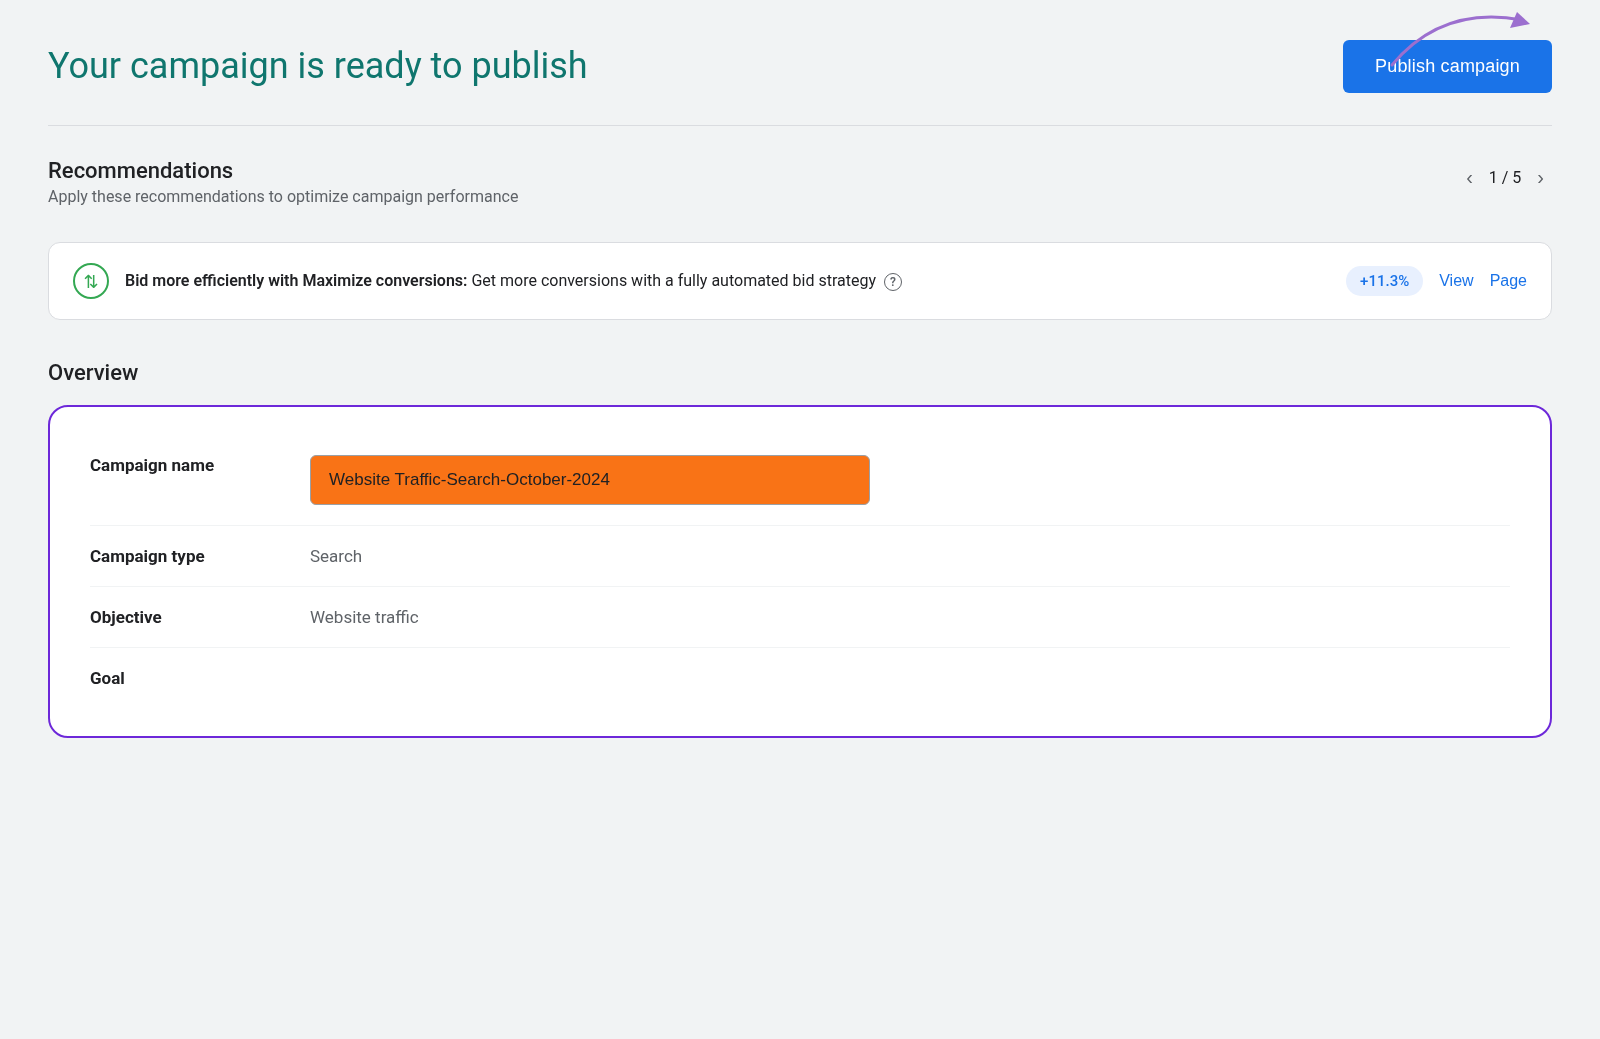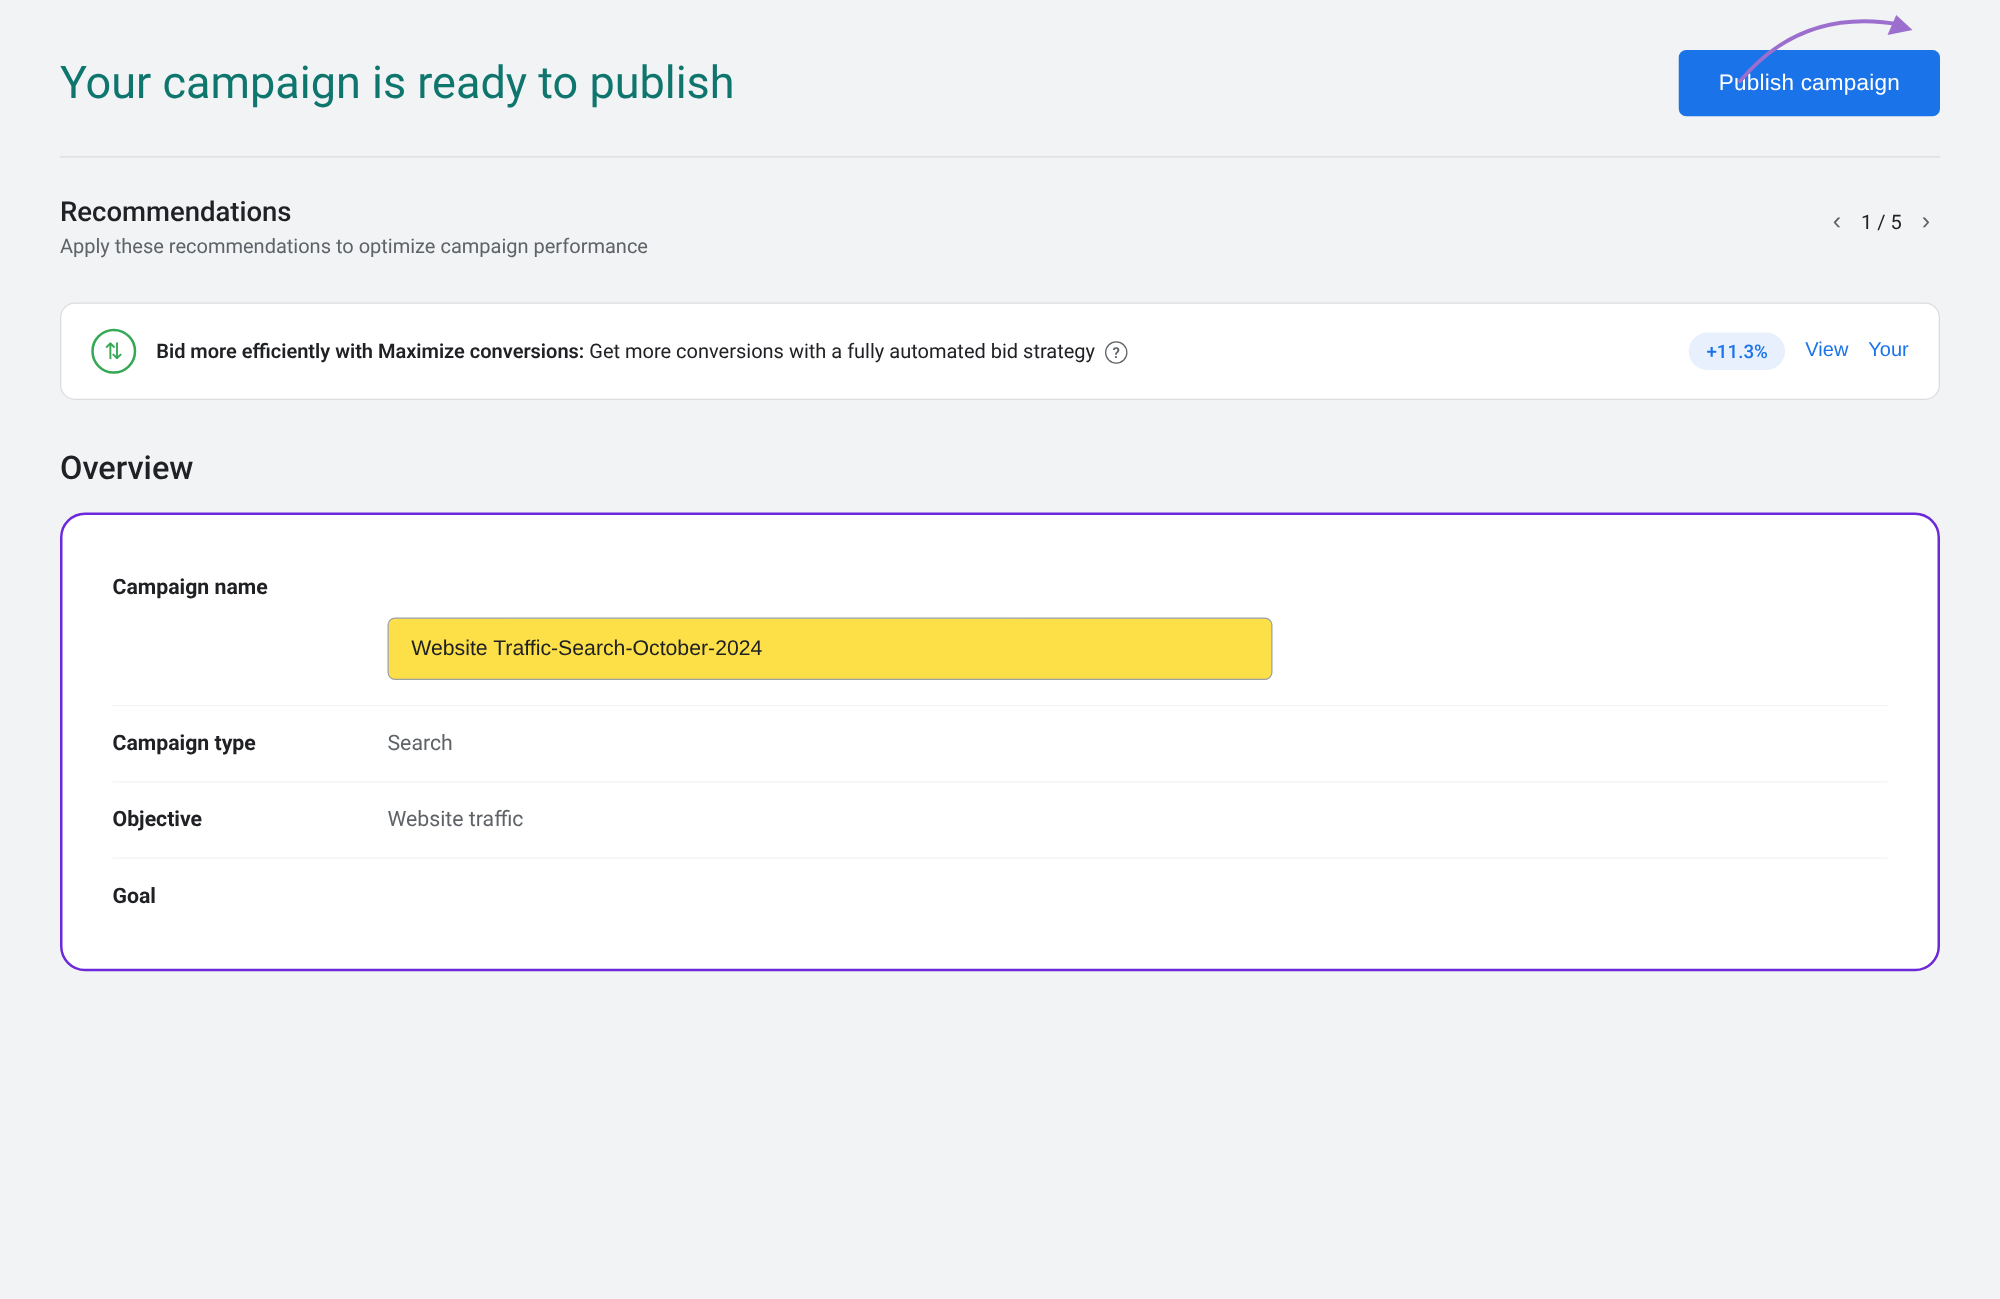--- a/index.html
+++ b/index.html
@@ -191,21 +191,21 @@
       background: none;
       border: none;
       text-decoration: none;
     }
 
     .overview-section {
       margin-bottom: 40px;
     }
 
     .overview-title {
-      font-size: 26px;
+      font-size: 22px;
       font-weight: 500;
       color: #202124;
       margin-bottom: 20px;
     }
 
     .overview-card {
       background: #fff;
       border: 2px solid #6d28d9;
       border-radius: 20px;
       padding: 28px 40px;
@@ -230,29 +230,28 @@
       flex-shrink: 0;
     }
 
     .overview-value {
       font-size: 17px;
       color: #5f6368;
       flex: 1;
     }
 
     .campaign-name-input {
-      width: 708px;
+      width: 560px;
       padding: 14px 18px;
       border: 1px solid #9aa0a6;
       border-radius: 6px;
       font-size: 17px;
       color: #202124;
-      background: #fde047;
+      background: #f97316;
       outline: none;
-      margin-top: 34px;
     }
   </style>
 </head>
 <body>
 
 <div class="page-header">
   <h1 class="page-title">Your campaign is ready to publish</h1>
 
   <div class="publish-area">
 
@@ -287,21 +286,21 @@
   <div class="rec-icon">
     <span>⇅</span>
   </div>
   <div class="rec-text">
     <strong>Bid more efficiently with Maximize conversions:</strong><span> Get more conversions with a fully automated bid strategy</span>
     <span class="help-icon">?</span>
   </div>
   <div class="rec-actions">
     <span class="percentage-badge">+11.3%</span>
     <button class="action-link">View</button>
-    <button class="action-link">Your</button>
+    <button class="action-link">Page</button>
   </div>
 </div>
 
 <div class="overview-section">
   <h2 class="overview-title">Overview</h2>
 
   <div class="overview-card">
 
     <div class="overview-row">
       <span class="overview-label">Campaign name</span>

